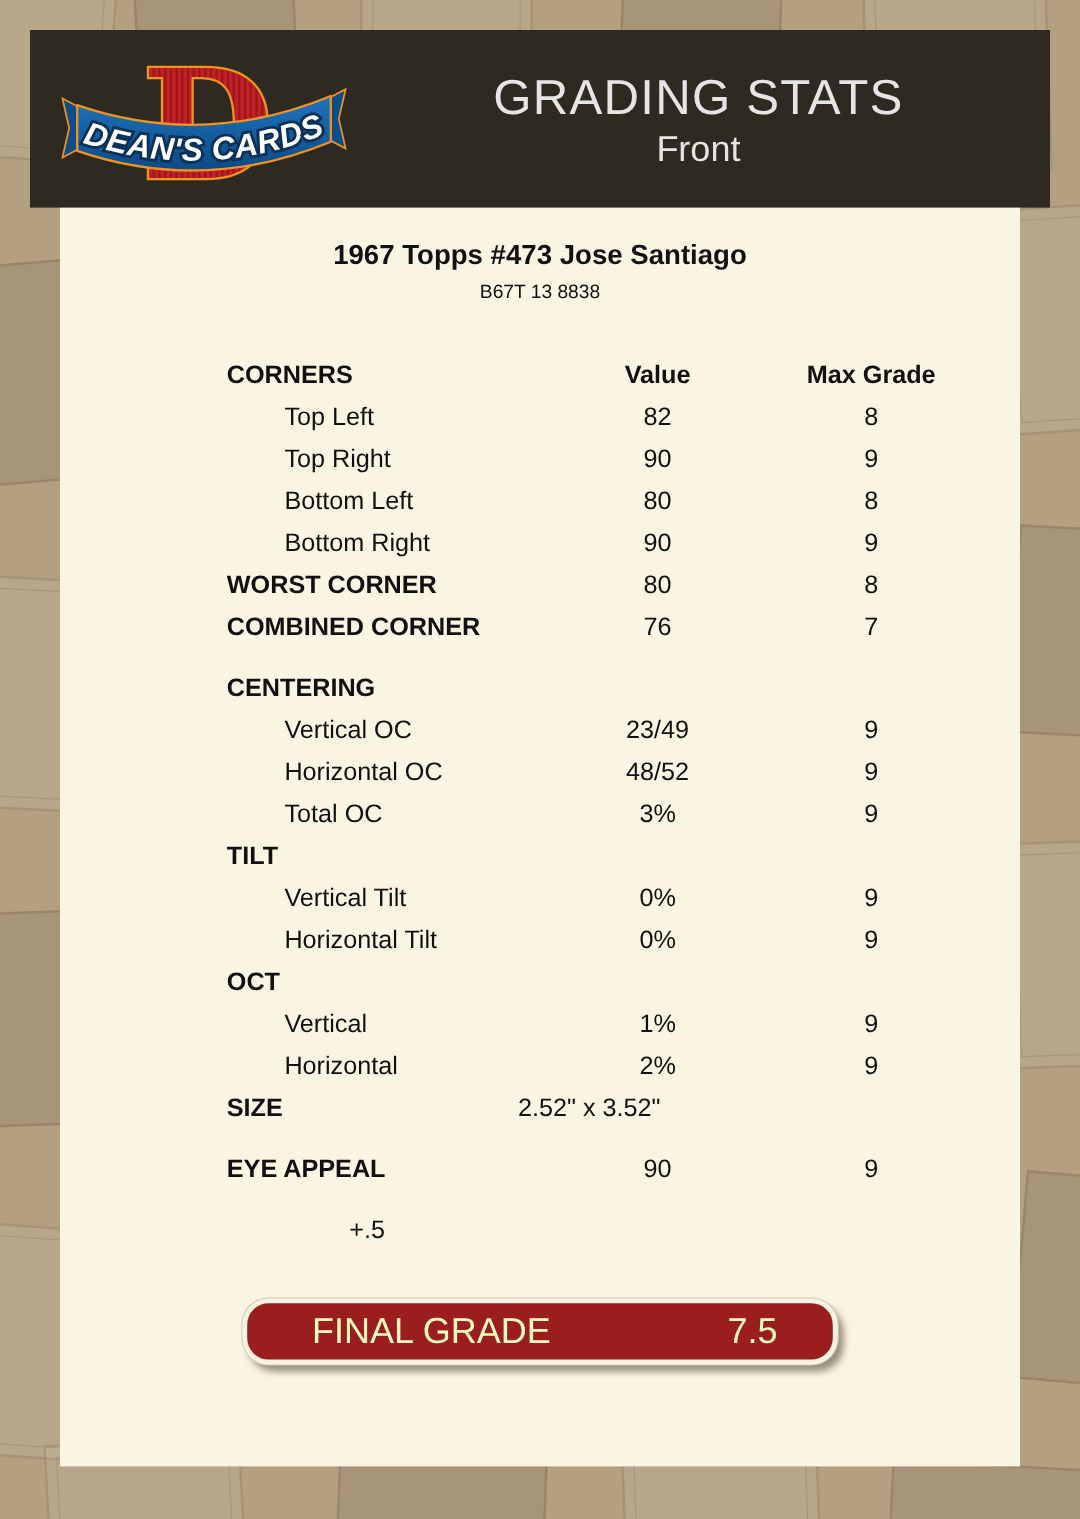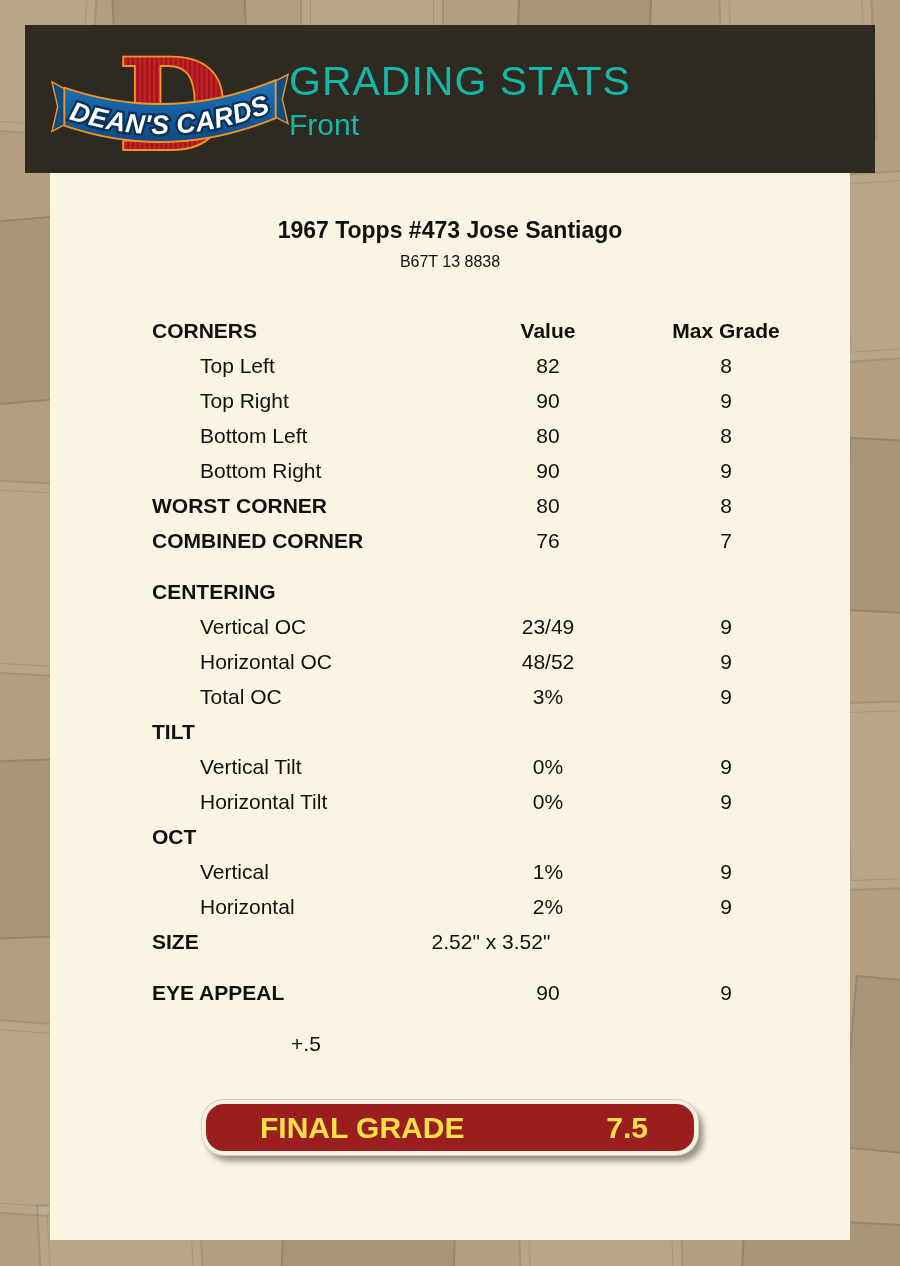--- a/index.html
+++ b/index.html
@@ -14,54 +14,54 @@
   .bgcard{position:absolute;border:2px solid rgba(110,92,62,.25);background:rgba(255,252,240,.07);}
   .bgcard.dark{background:rgba(80,62,36,.10);}
   .bgcard .inner{position:absolute;inset:8px;border:1px solid rgba(110,92,62,.22);}
   
   .header{
     position:absolute;left:25px;top:25px;width:850px;height:148px;
     background:#2e2921;z-index:2;display:flex;align-items:flex-start;
   }
   .logo{width:238px;height:136px;margin:7px 0 0 26px;flex:0 0 auto;}
   .header-titles{
-    flex:1 1 auto;text-align:left;padding-top:33px;color:#14b8a6;
+    flex:1 1 auto;text-align:center;padding-top:33px;color:#e5e5e5;
   }
   .header-title{font-size:41px;line-height:46px;letter-spacing:1px;}
   .header-subtitle{font-size:30px;line-height:42px;}
   
   .panel{
-    position:absolute;left:50px;top:173px;width:800px;height:1067px;
+    position:absolute;left:50px;top:155px;width:800px;height:1067px;
     background:#faf4e3;z-index:1;box-sizing:border-box;padding-top:41px;
   }
   .card-title{font-size:23px;font-weight:bold;text-align:center;line-height:32px;}
   .card-serial{font-size:16px;text-align:center;line-height:32px;}
   
   .stats-table{margin-top:35px;}
   .row{
     display:grid;grid-template-columns:308px 176px 180px;
     padding-left:102px;height:35px;line-height:35px;font-size:21px;
   }
   .row.gap{margin-top:16px;}
-  .row .cell-label{text-align:left;white-space:nowrap;}
+  .row .cell-label{text-align:left;white-space:nowrap;margin-left:37px;}
   .row .cell-value,.row .cell-max{text-align:center;white-space:nowrap;}
   .row.type-item .cell-label{padding-left:48px;}
   .row.type-section .cell-label,.row.type-header .cell-label{font-weight:bold;}
   .row.type-header .cell-value,.row.type-header .cell-max{font-weight:bold;}
   .row.wide-value .cell-value{position:relative;left:-57px;}
   
   .final-grade{
     position:absolute;left:152px;top:927px;width:496px;height:55px;
     background:#9b1e1e;border:4px solid #f8f2e1;border-radius:22px;
     box-shadow:0 0 0 1px #d6cfbc, 5px 6px 6px rgba(95,88,70,.65);
     display:flex;align-items:center;justify-content:space-between;
     box-sizing:border-box;padding:0 46px 0 54px;cursor:pointer;
   }
   .final-grade .fg-label,.final-grade .fg-value{
-    color:#fde047;font-weight:bold;font-size:30px;line-height:1;
+    color:#fef9c3;font-weight:normal;font-size:30px;line-height:1;
   }
 </style>
 </head>
 <body>
 
 <div class="collage">
   <div class="bgcard" style="left:-30px;top:-40px;width:120px;height:170px;transform:rotate(4deg);">
       <div class="inner"></div>
     </div>
   <div class="bgcard dark" style="left:110px;top:-120px;width:130px;height:180px;transform:rotate(-3deg);"></div>

